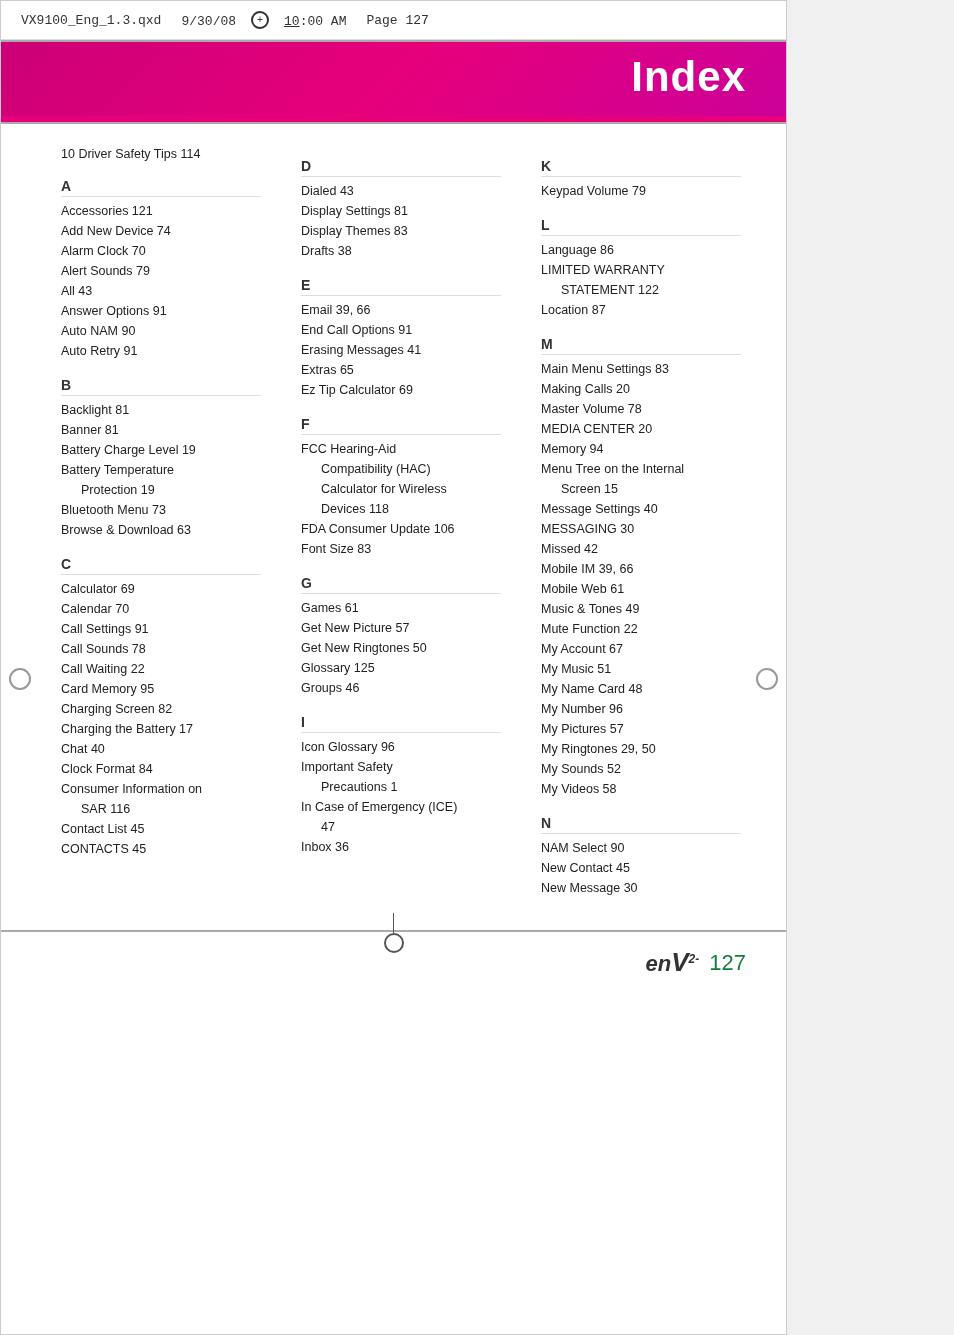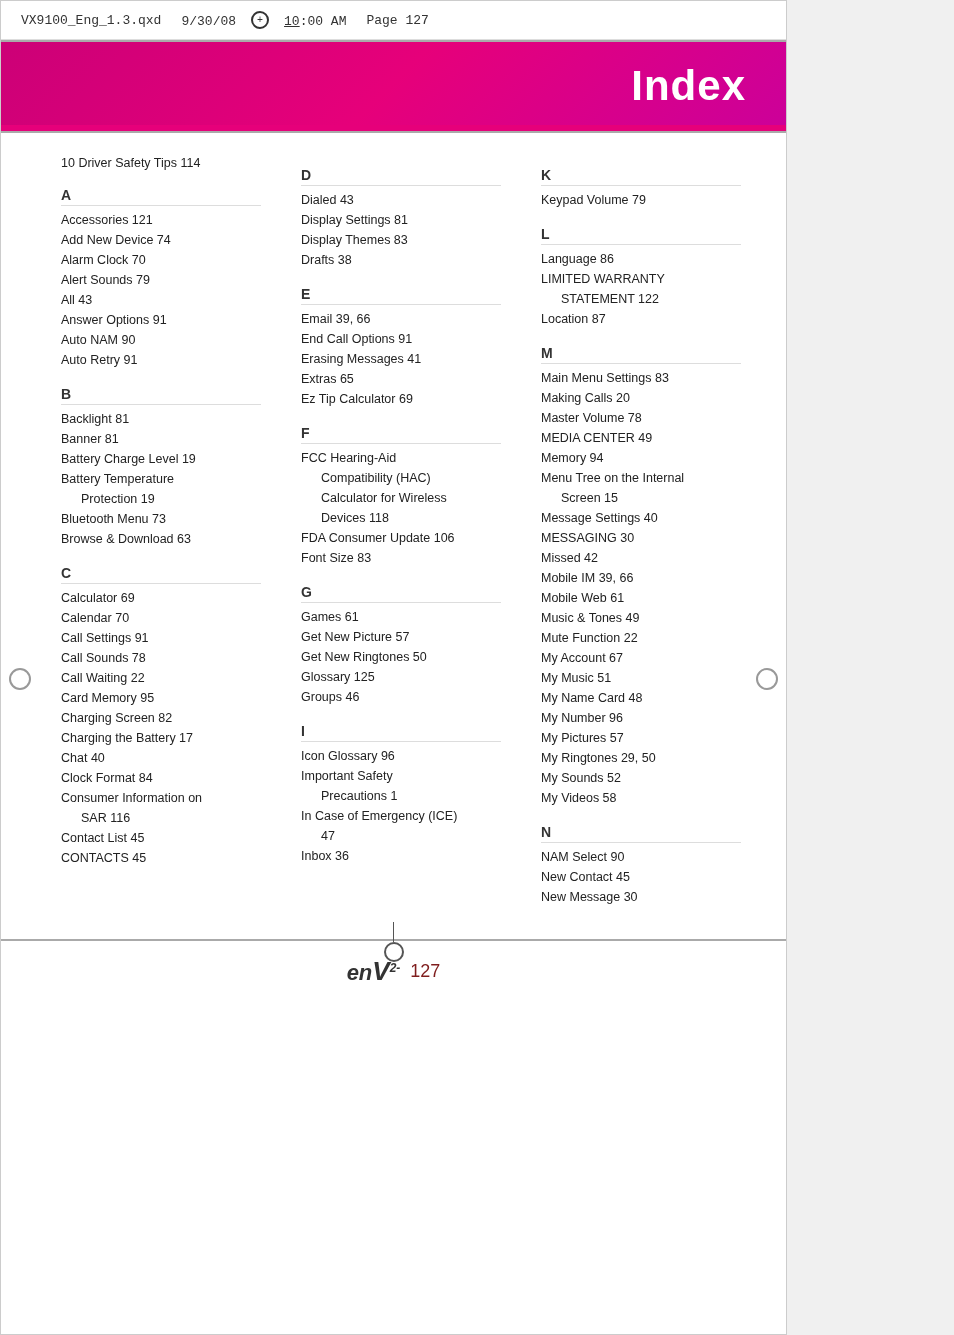--- a/index.html
+++ b/index.html
@@ -52,21 +52,21 @@
       align-items: center;
       justify-content: center;
       font-size: 10px;
     }
 
     
     .title-banner {
       background: linear-gradient(135deg, #cc0077, #e6007a, #cc0099);
       color: white;
       text-align: right;
-      padding: 20px 40px 15px 20px;
+      padding: 11px 40px 15px 20px;
       margin-bottom: 0;
       position: relative;
     }
 
     .title-banner h1 {
       font-size: 42px;
       font-weight: bold;
       letter-spacing: 1px;
     }
 
@@ -281,21 +281,21 @@
         <div class="index-entry">LIMITED WARRANTY</div>
         <div class="index-entry indented">STATEMENT 122</div>
         <div class="index-entry">Location 87</div>
       </div>
 
       <div class="index-section">
         <div class="index-letter">M</div>
         <div class="index-entry">Main Menu Settings 83</div>
         <div class="index-entry">Making Calls 20</div>
         <div class="index-entry">Master Volume 78</div>
-        <div class="index-entry">MEDIA CENTER 49</div>
+        <div class="index-entry">MEDIA CENTER 20</div>
         <div class="index-entry">Memory 94</div>
         <div class="index-entry">Menu Tree on the Internal</div>
         <div class="index-entry indented">Screen 15</div>
         <div class="index-entry">Message Settings 40</div>
         <div class="index-entry">MESSAGING 30</div>
         <div class="index-entry">Missed 42</div>
         <div class="index-entry">Mobile IM 39, 66</div>
         <div class="index-entry">Mobile Web 61</div>
         <div class="index-entry">Music &amp; Tones 49</div>
         <div class="index-entry">Mute Function 22</div>
@@ -314,26 +314,26 @@
         <div class="index-entry">NAM Select 90</div>
         <div class="index-entry">New Contact 45</div>
         <div class="index-entry">New Message 30</div>
       </div>
     </div>
 
   </div>
 
   <div style="height:2px; background:#aaa; margin: 0 0 0 0;"></div>
 
-  <div style="display:flex; justify-content:center; align-items:center; padding: 15px 40px; position:relative;">
+  <div style="display:flex; justify-content:flex-end; align-items:center; padding: 15px 40px; position:relative;">
 
     <div style="position:absolute; bottom:40px; left:50%; transform:translateX(-50%); display:flex; flex-direction:column; align-items:center;">
       <div style="width:1px; height:20px; background:#555;"></div>
       <div style="width:20px; height:20px; border:2px solid #555; border-radius:50; border-radius:50%;"></div>
     </div>
 
     <div style="display:flex; align-items:center; gap:10px;">
       <span style="font-size:22px; font-weight:bold; font-style:italic; color:#333; font-family: Arial, sans-serif;">en<span style="font-size:26px;">V</span><sup style="font-size:12px;">2-</sup></span>
-      <span style="font-size:18px; color:#7f1d1d;">127</span>
+      <span style="font-size:22px; color:#15803d;">127</span>
     </div>
   </div>
 
 </div>
 
 </body></html>

